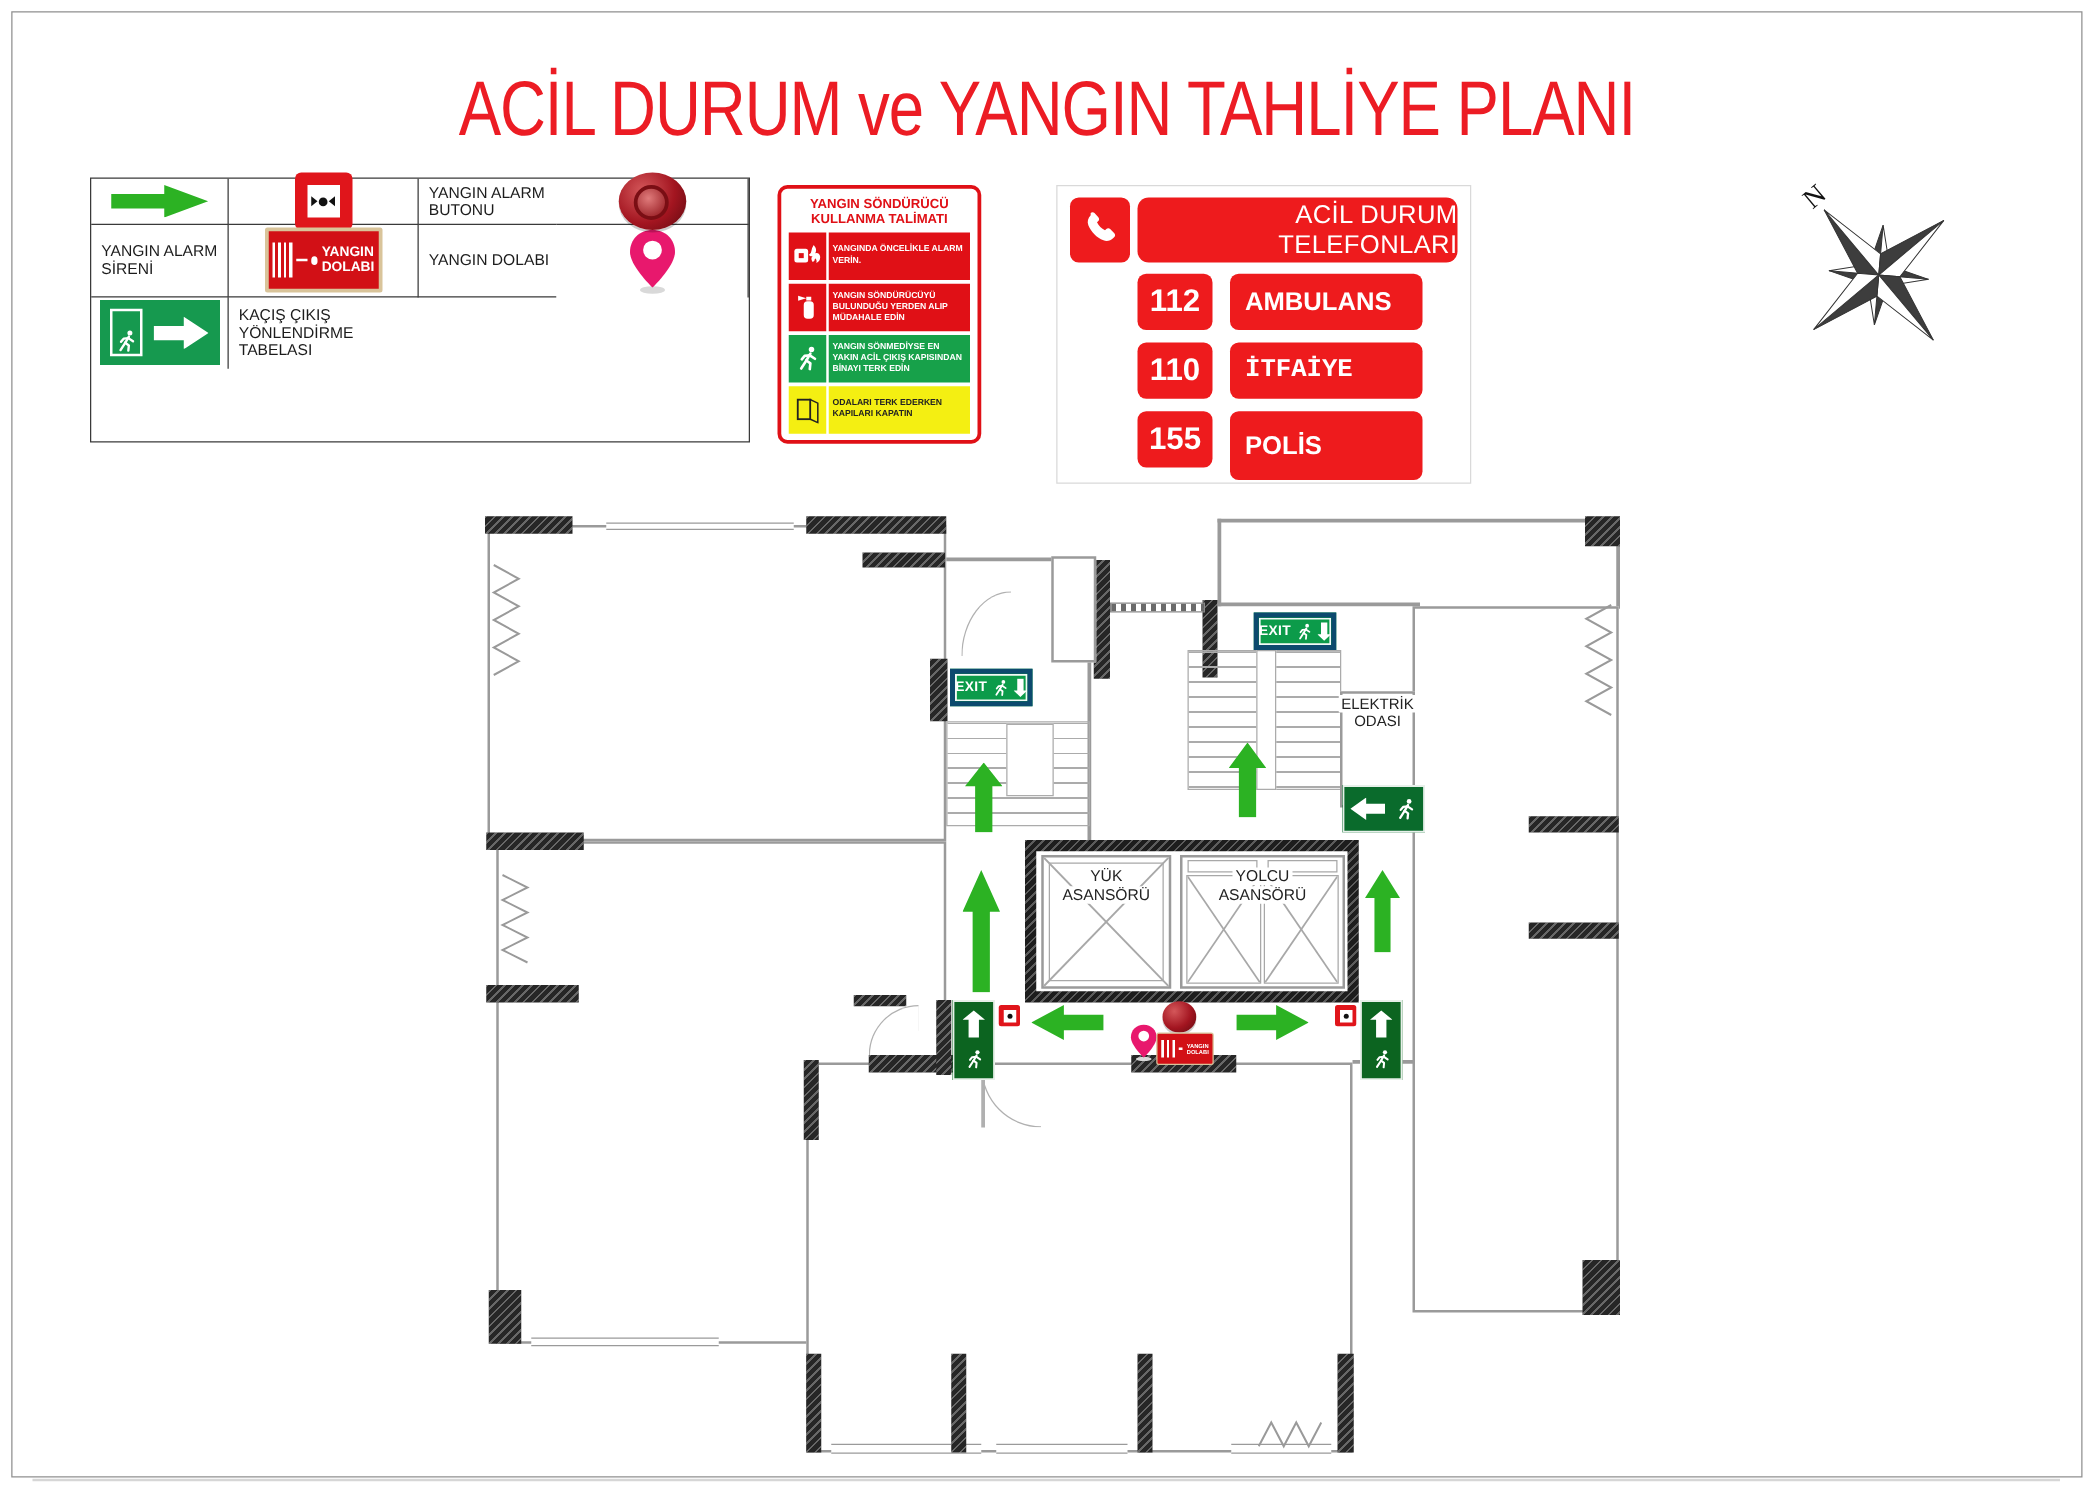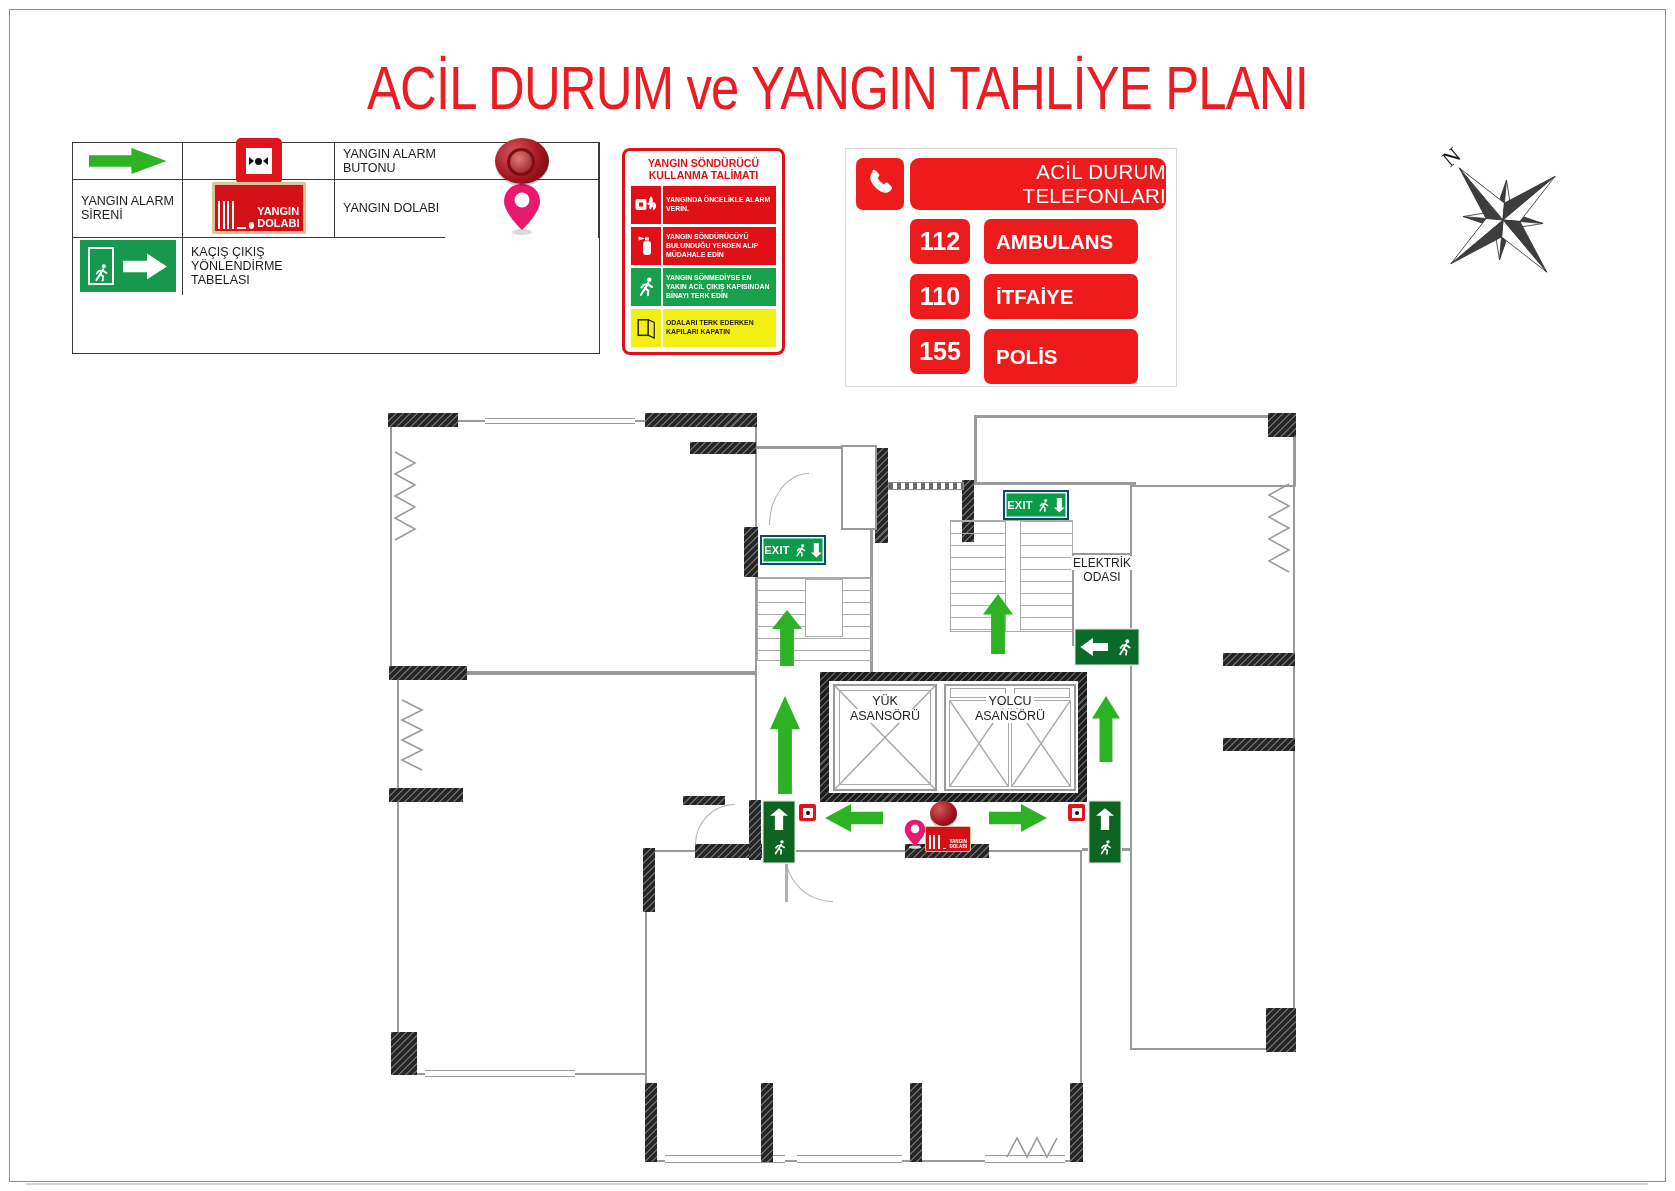--- a/index.html
+++ b/index.html
@@ -57,31 +57,31 @@
   .zz{position:absolute;}
 
   .arrU{position:absolute;background:#2cb223;clip-path:polygon(50% 0,100% 34%,73% 34%,73% 100%,27% 100%,27% 34%,0 34%);}
   .arrR{position:absolute;background:#2cb223;clip-path:polygon(0 28%,55% 28%,55% 0,100% 50%,55% 100%,55% 72%,0 72%);}
   .arrL{position:absolute;background:#2cb223;clip-path:polygon(100% 28%,45% 28%,45% 0,0 50%,45% 100%,45% 72%,100% 72%);}
   .wArrU{background:#fff;clip-path:polygon(50% 0,100% 34%,73% 34%,73% 100%,27% 100%,27% 34%,0 34%);}
   .wArrD{background:#fff;clip-path:polygon(50% 100%,0 66%,27% 66%,27% 0,73% 0,73% 66%,100% 66%);}
   .wArrL{background:#fff;clip-path:polygon(100% 28%,45% 28%,45% 0,0 50%,45% 100%,45% 72%,100% 72%);}
   .wArrRb{background:#fff;clip-path:polygon(0 28%,55% 28%,55% 0,100% 50%,55% 100%,55% 72%,0 72%);}
 
-  .exitH{position:absolute;background:#0c9b4a;border:2px solid #0c4a6e;box-shadow:inset 0 0 0 1.5px rgba(255,255,255,.95);
+  .exitH{position:absolute;background:#0c9b4a;border:4px solid #0c4a6e;box-shadow:inset 0 0 0 1.5px rgba(255,255,255,.95);
          display:flex;align-items:center;justify-content:center;gap:3px;color:#fff;box-sizing:border-box;}
   .exitH .xt{font-weight:bold;font-size:11px;letter-spacing:.3px;}
   .vSign{position:absolute;background:#0c6420;box-shadow:inset 0 0 0 1.5px rgba(255,255,255,.9);
          display:flex;flex-direction:column;align-items:center;justify-content:space-evenly;box-sizing:border-box;}
   .exitLeft{position:absolute;background:#0a6b2c;box-shadow:inset 0 0 0 1.5px rgba(255,255,255,.9);
          display:flex;align-items:center;justify-content:space-evenly;box-sizing:border-box;}
   .alarmBtn{position:absolute;background:#e0151b;border-radius:2px;display:flex;align-items:center;justify-content:center;}
   .alarmBtn .in{background:#fff;display:flex;align-items:center;justify-content:center;}
   .alarmBtn .dot{background:#111;border-radius:50%;}
-  .cabSign{position:absolute;background:#d21016;border:1.5px solid #d9c49a;display:flex;align-items:flex-end;gap:3px;
+  .cabSign{position:absolute;background:#d21016;border:1.5px solid #d9c49a;display:flex;align-items:center;gap:3px;
          padding:2px 3px;box-sizing:border-box;border-radius:2px;}
   .cabStripes{background:repeating-linear-gradient(90deg,#fff 0 2px,transparent 2px 4.5px);border-right:2px solid #fff;}
   .cabTxt{color:#fff;font-weight:bold;line-height:1.1;}
   .sirenB{position:absolute;border-radius:50%;
          background:radial-gradient(circle at 35% 32%,#d4575a 0%,#a31520 55%,#5f0a10 100%);box-shadow:0 2px 0 rgba(0,0,0,.2);}
   .elabel{position:absolute;text-align:center;font-size:13px;color:#222;line-height:1.18;z-index:5;}
   .elabel span{background:#fff;padding:0 2px;}
 
   .roomlbl{position:absolute;text-align:center;font-size:12.5px;color:#222;line-height:1.2;z-index:5;}
   .core{position:absolute;background:#1d1d1d;
@@ -212,21 +212,21 @@
     <div class="ptile" style="left:10px;top:9px;width:48px;height:52px;">
       <svg width="32" height="32" viewBox="0 0 24 24">
           <path fill="#fff" d="M6.4 3.2 C4.8 4.8 4.2 7.1 5 9.1 c1.7 4.1 5 7.4 9.1 9.1 2 .8 4.3.2 5.9-1.4 l.6-.6 c.6-.6.6-1.7 0-2.3 l-2.5-2.5 c-.6-.6-1.7-.6-2.3 0 l-.8.8 c-2.1-1-3.8-2.7-4.8-4.8 l.8-.8 c.6-.6.6-1.7 0-2.3 L8.7 1.8 c-.6-.6-1.7-.6-2.3 0 z"></path>
         </svg>
     </div>
     <div class="ptile ptitle" style="left:64px;top:9px;width:256px;height:52px;border-radius:9px;">ACİL DURUM TELEFONLARI</div>
 
     <div class="ptile pnum" style="left:64px;top:70px;width:60px;height:45px;">112</div>
     <div class="ptile plbl" style="left:138px;top:70px;width:154px;height:45px;">AMBULANS</div>
     <div class="ptile pnum" style="left:64px;top:125px;width:60px;height:45px;">110</div>
-    <div class="ptile plbl" style="left:138px;top:125px;width:154px;height:45px;">İTFAİYE</div>
+    <div class="ptile plbl" style="left:138px;top:125px;width:154px;height:45px;font-family:Liberation Mono, monospace;">İTFAİYE</div>
     <div class="ptile pnum" style="left:64px;top:180px;width:60px;height:45px;">155</div>
     <div class="ptile plbl" style="left:138px;top:180px;width:154px;height:55px;">POLİS</div>
   </div>
 
   <div class="compass">
     <svg width="210" height="175" viewBox="0 0 210 175">
       <g transform="translate(118,92) rotate(-40)" stroke="#333" stroke-width="0.8">
         <g>
           <polygon points="0,-40 0,0 -8,-8" fill="#3d3d3d" transform="rotate(45)"></polygon>
             <polygon points="0,-40 8,-8 0,0" fill="#fff" transform="rotate(45)"></polygon>

